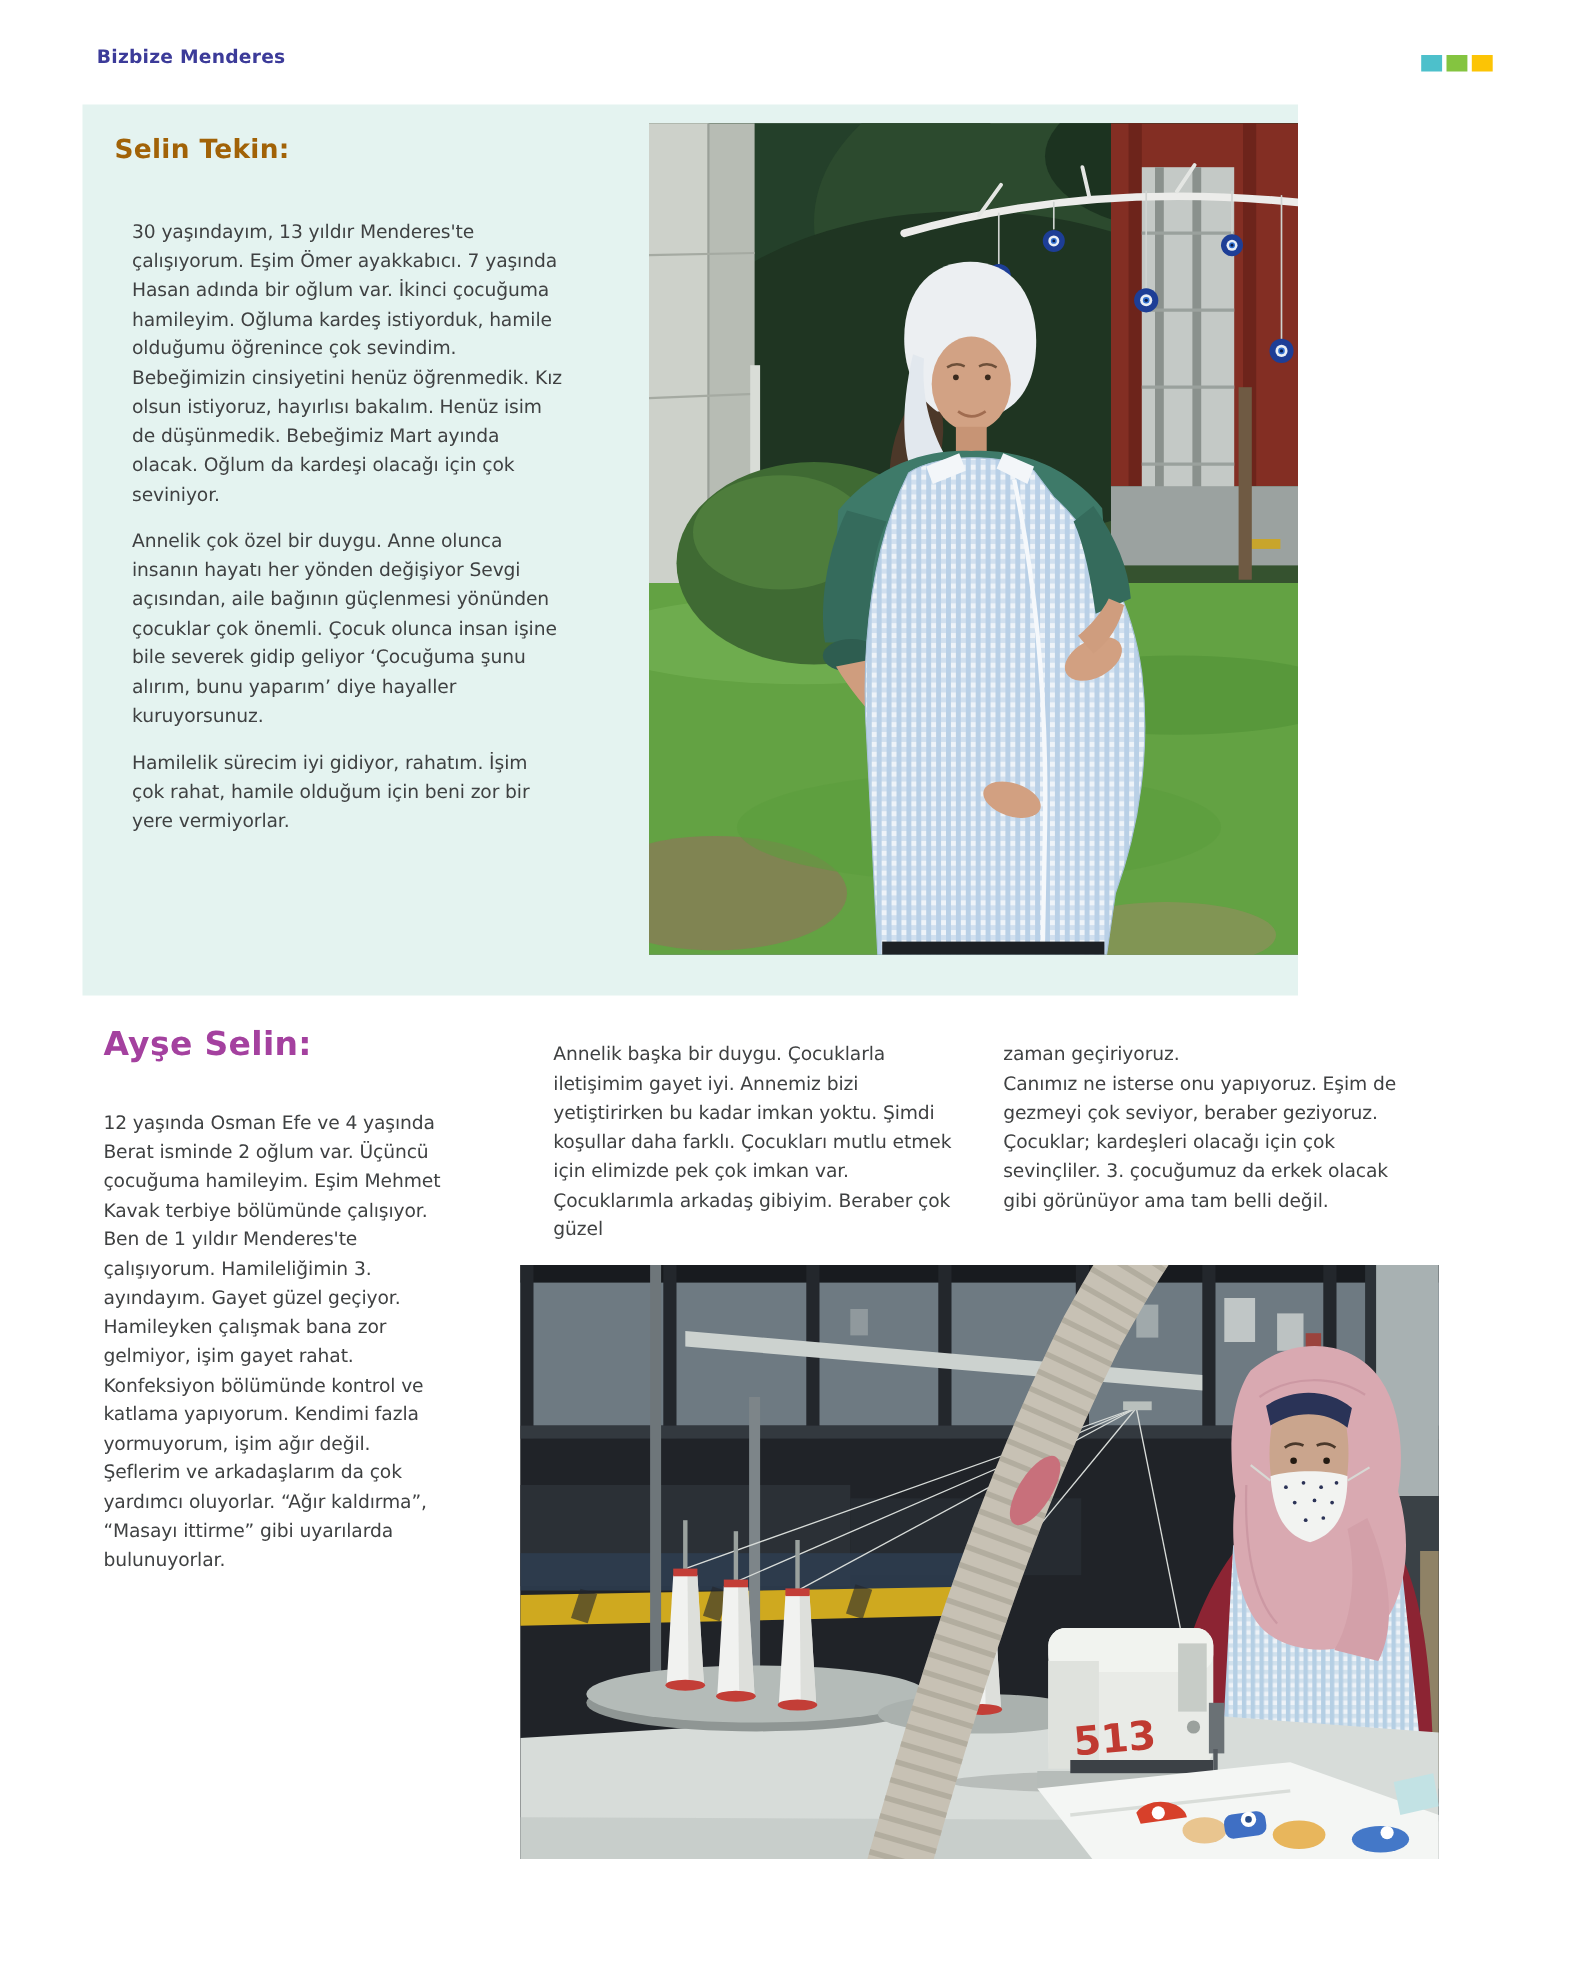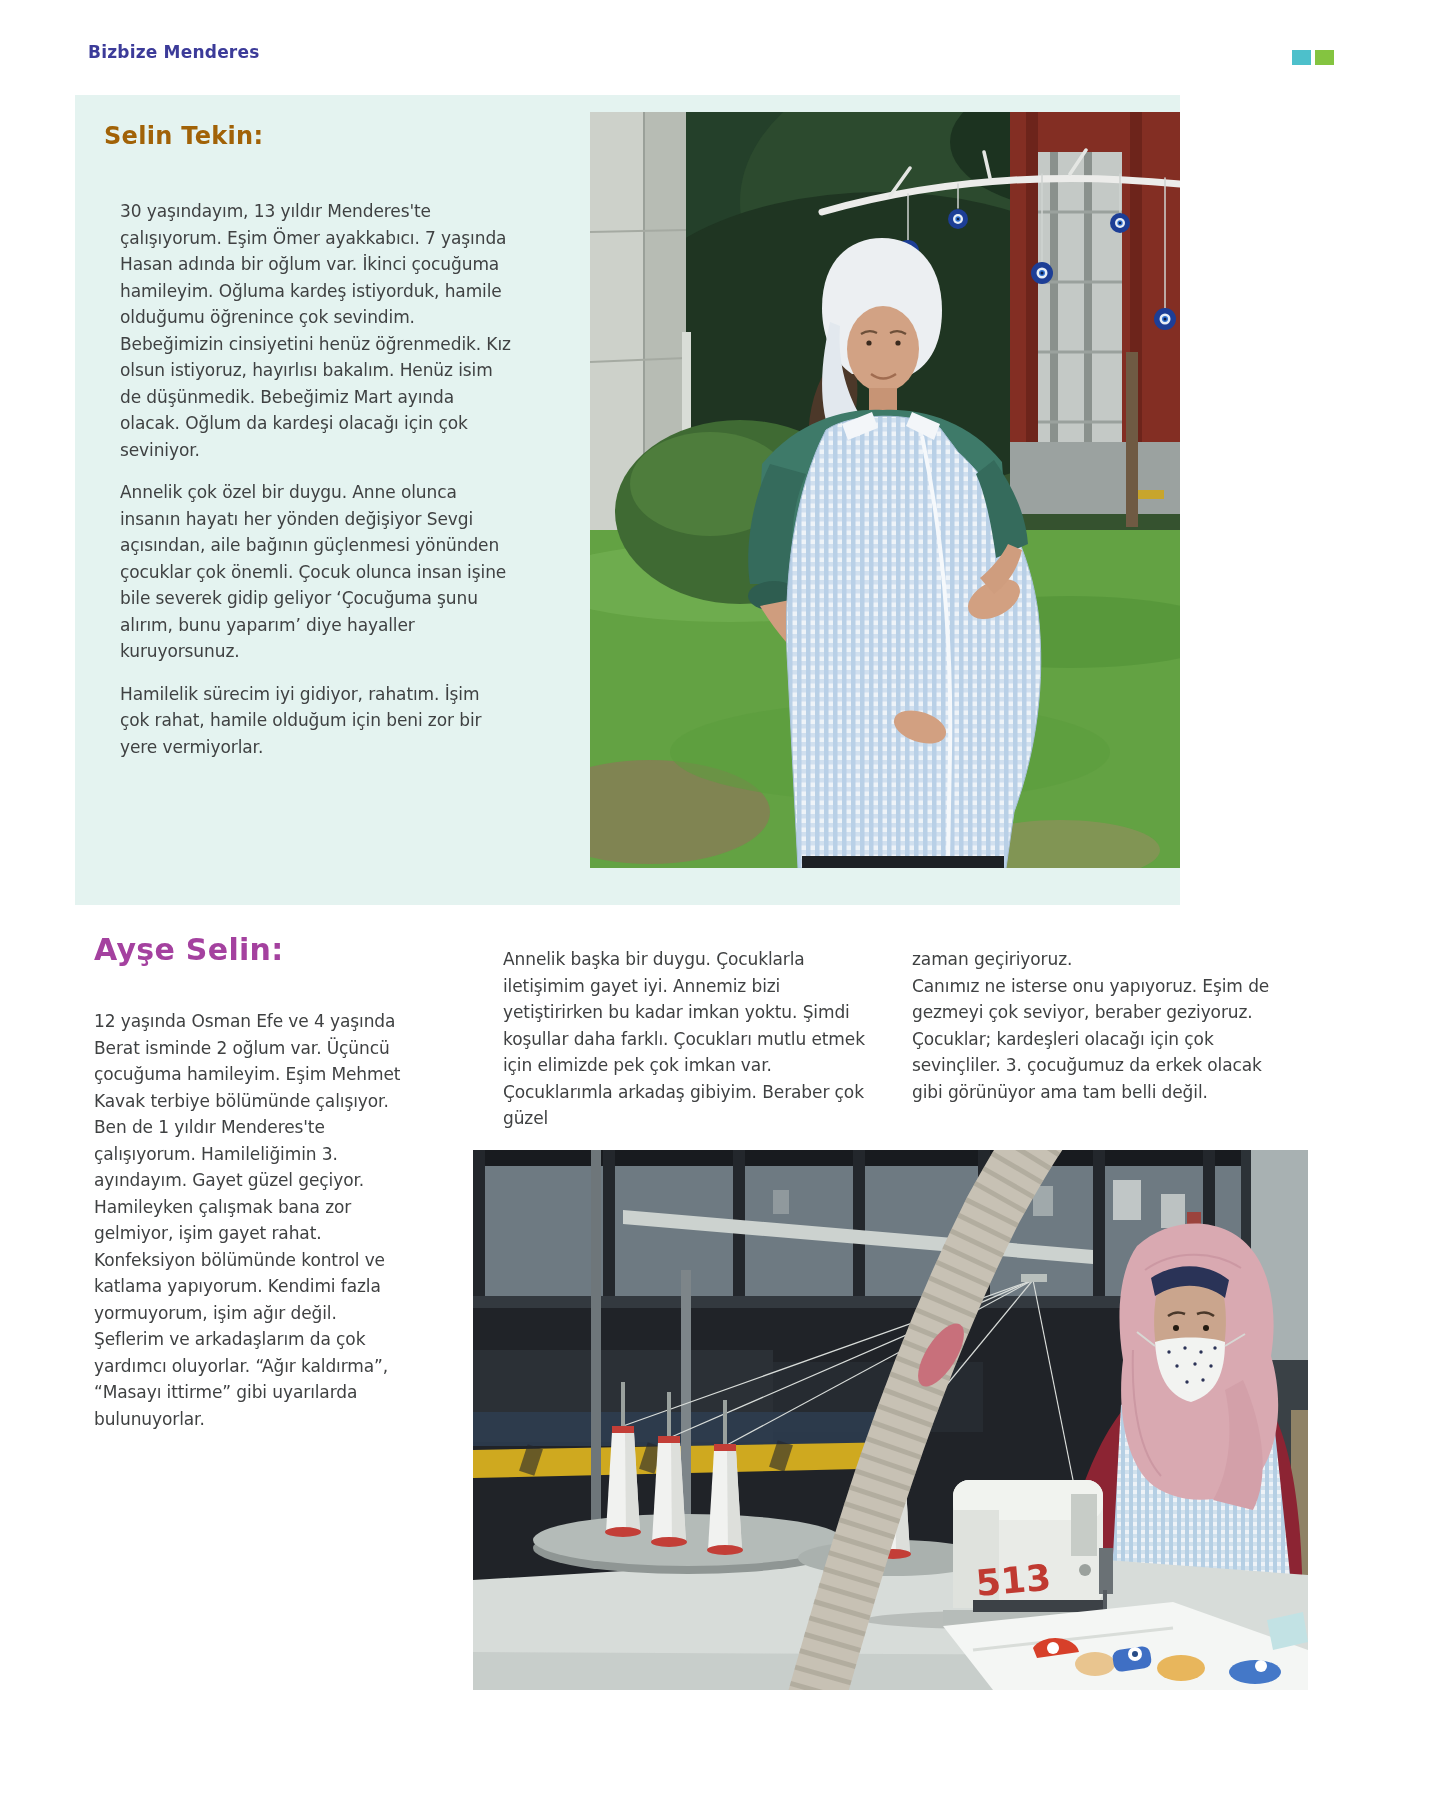--- a/index.html
+++ b/index.html
@@ -1,18 +1,18 @@
 <!DOCTYPE html>
 <html><head>
 <meta charset="utf-8">
 <style>
   html,body{margin:0;padding:0;background:#ffffff;}
   .page{
     position:relative;width:1336px;height:1800px;background:#ffffff;overflow:hidden;
-    font-family:"DejaVu Sans","Liberation Sans",sans-serif;color:#3f4142;
+    font-family:"DejaVu Sans","Liberation Sans",sans-serif;color:#3f4142;padding-left:23px;
   }
   .brand{position:absolute;left:88px;top:42px;font-size:17px;font-weight:bold;color:#3c3b99;letter-spacing:.2px;}
   .pager{position:absolute;left:1292px;top:44px;display:flex;align-items:center;gap:4px;}
   .sq{width:19px;height:15px;display:inline-block;}
   .sq-teal{background:#4dc0cb;}
   .sq-green{background:#84c440;}
   .sq-yellow{background:#fcc405;}
   .pagenum{font-size:27px;color:#232323;margin-left:27px;line-height:1;}
   .feature-box{position:absolute;left:75px;top:95px;width:1105px;height:810px;background:#e4f3f0;}
   .h-selin{position:absolute;left:104px;top:122px;font-size:24px;font-weight:bold;color:#a16207;letter-spacing:.3px;}

